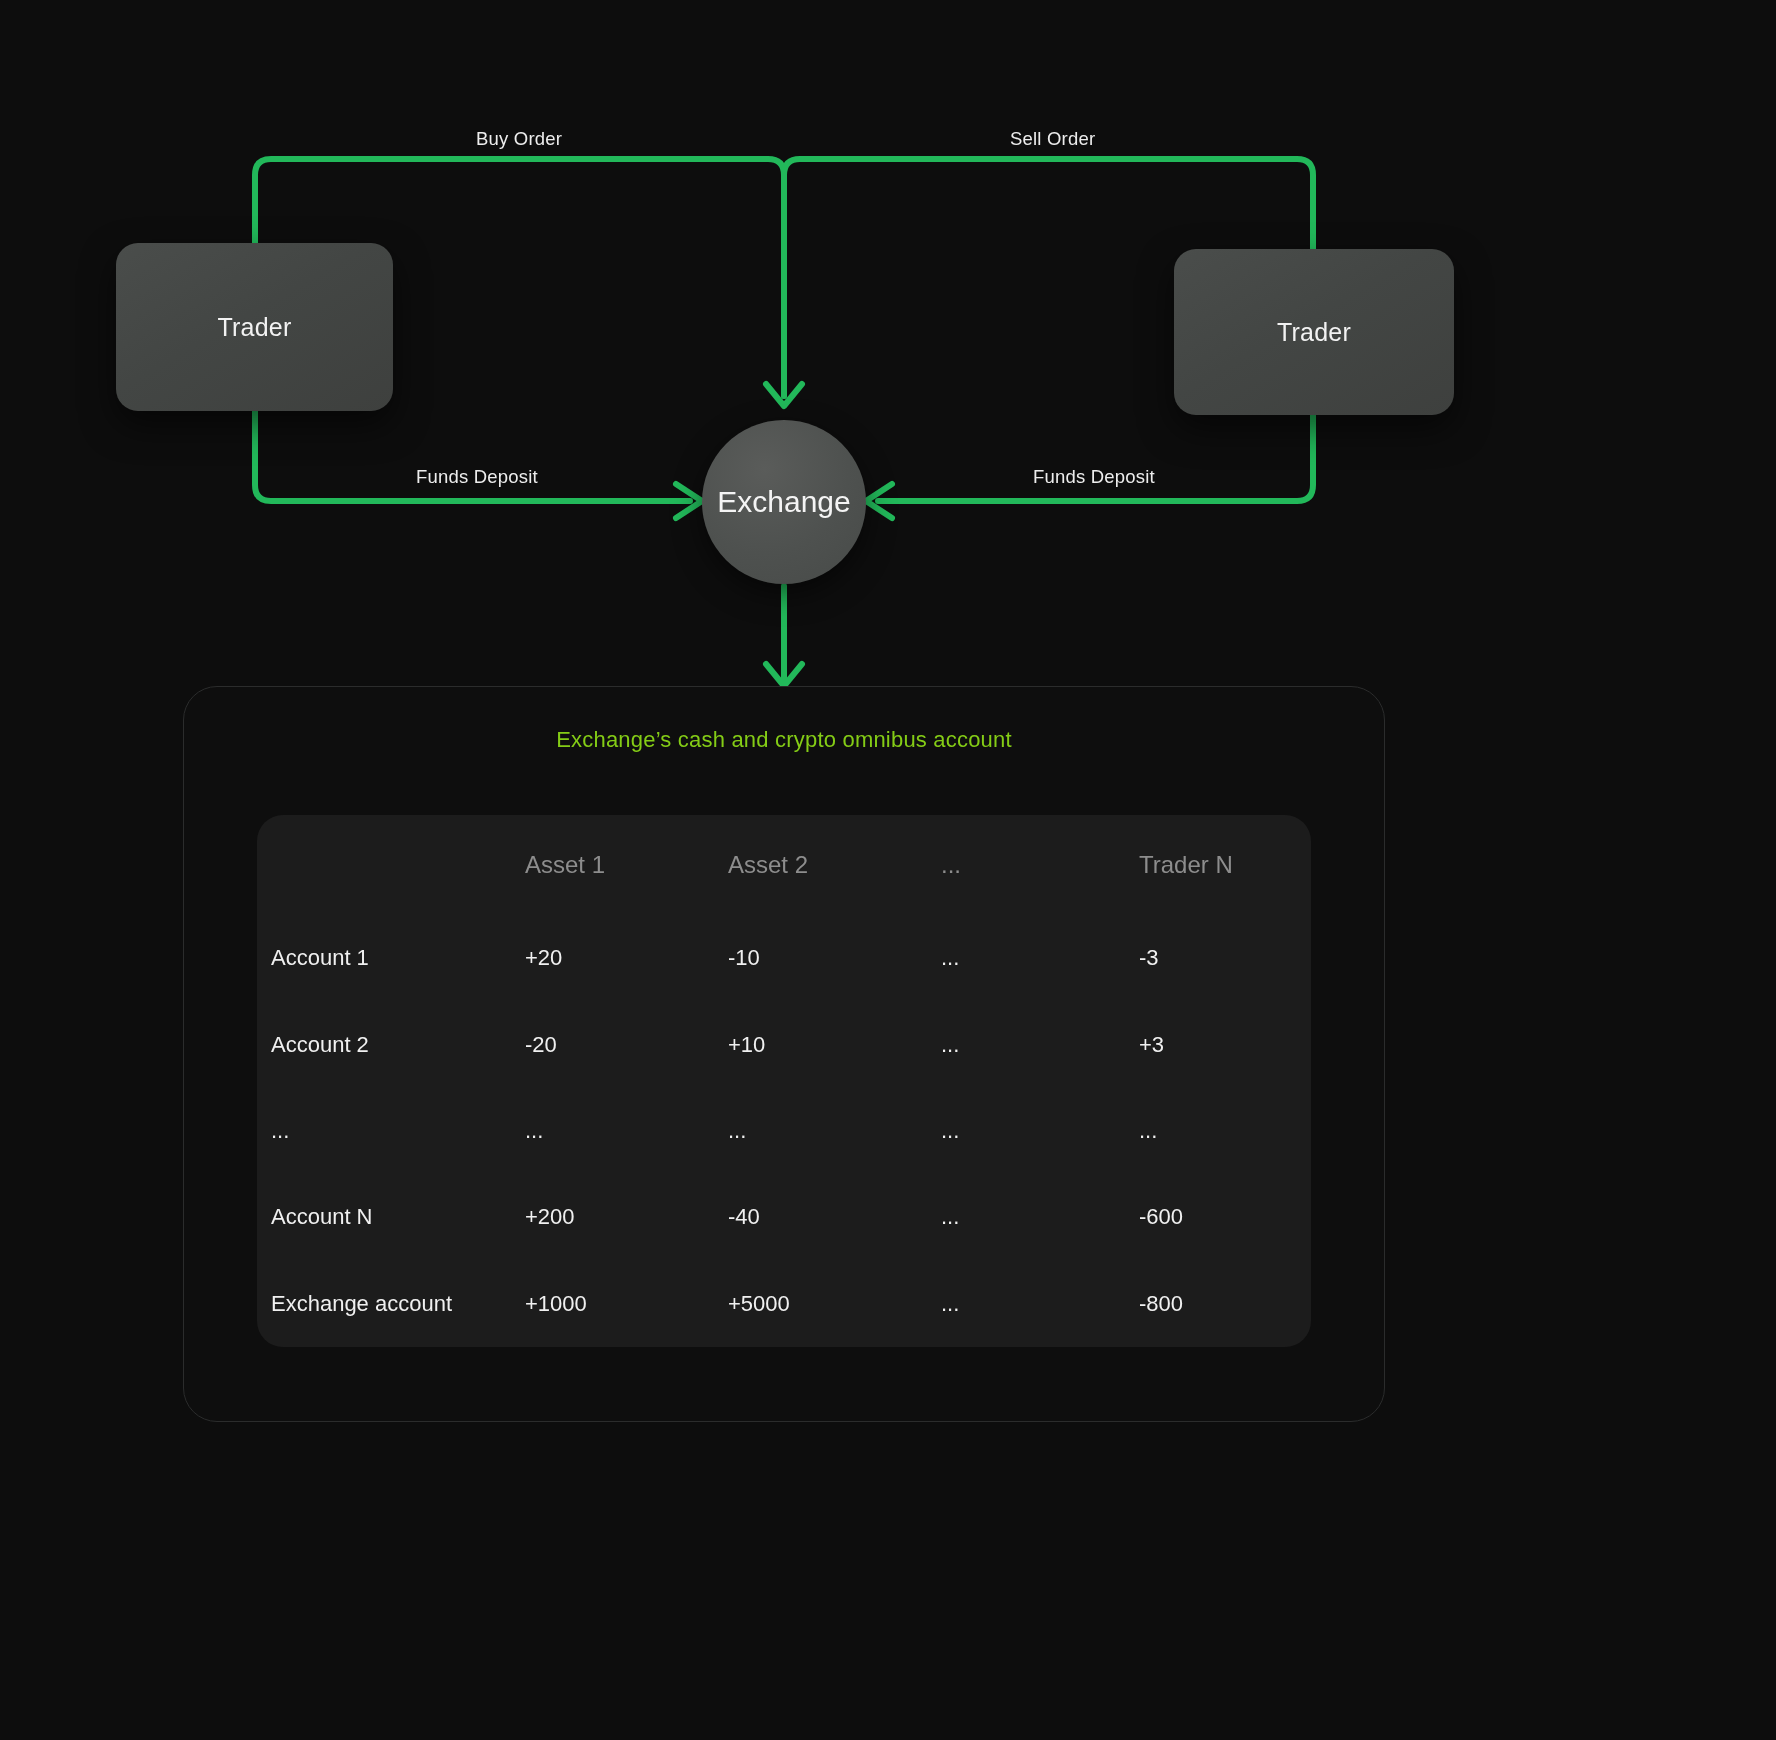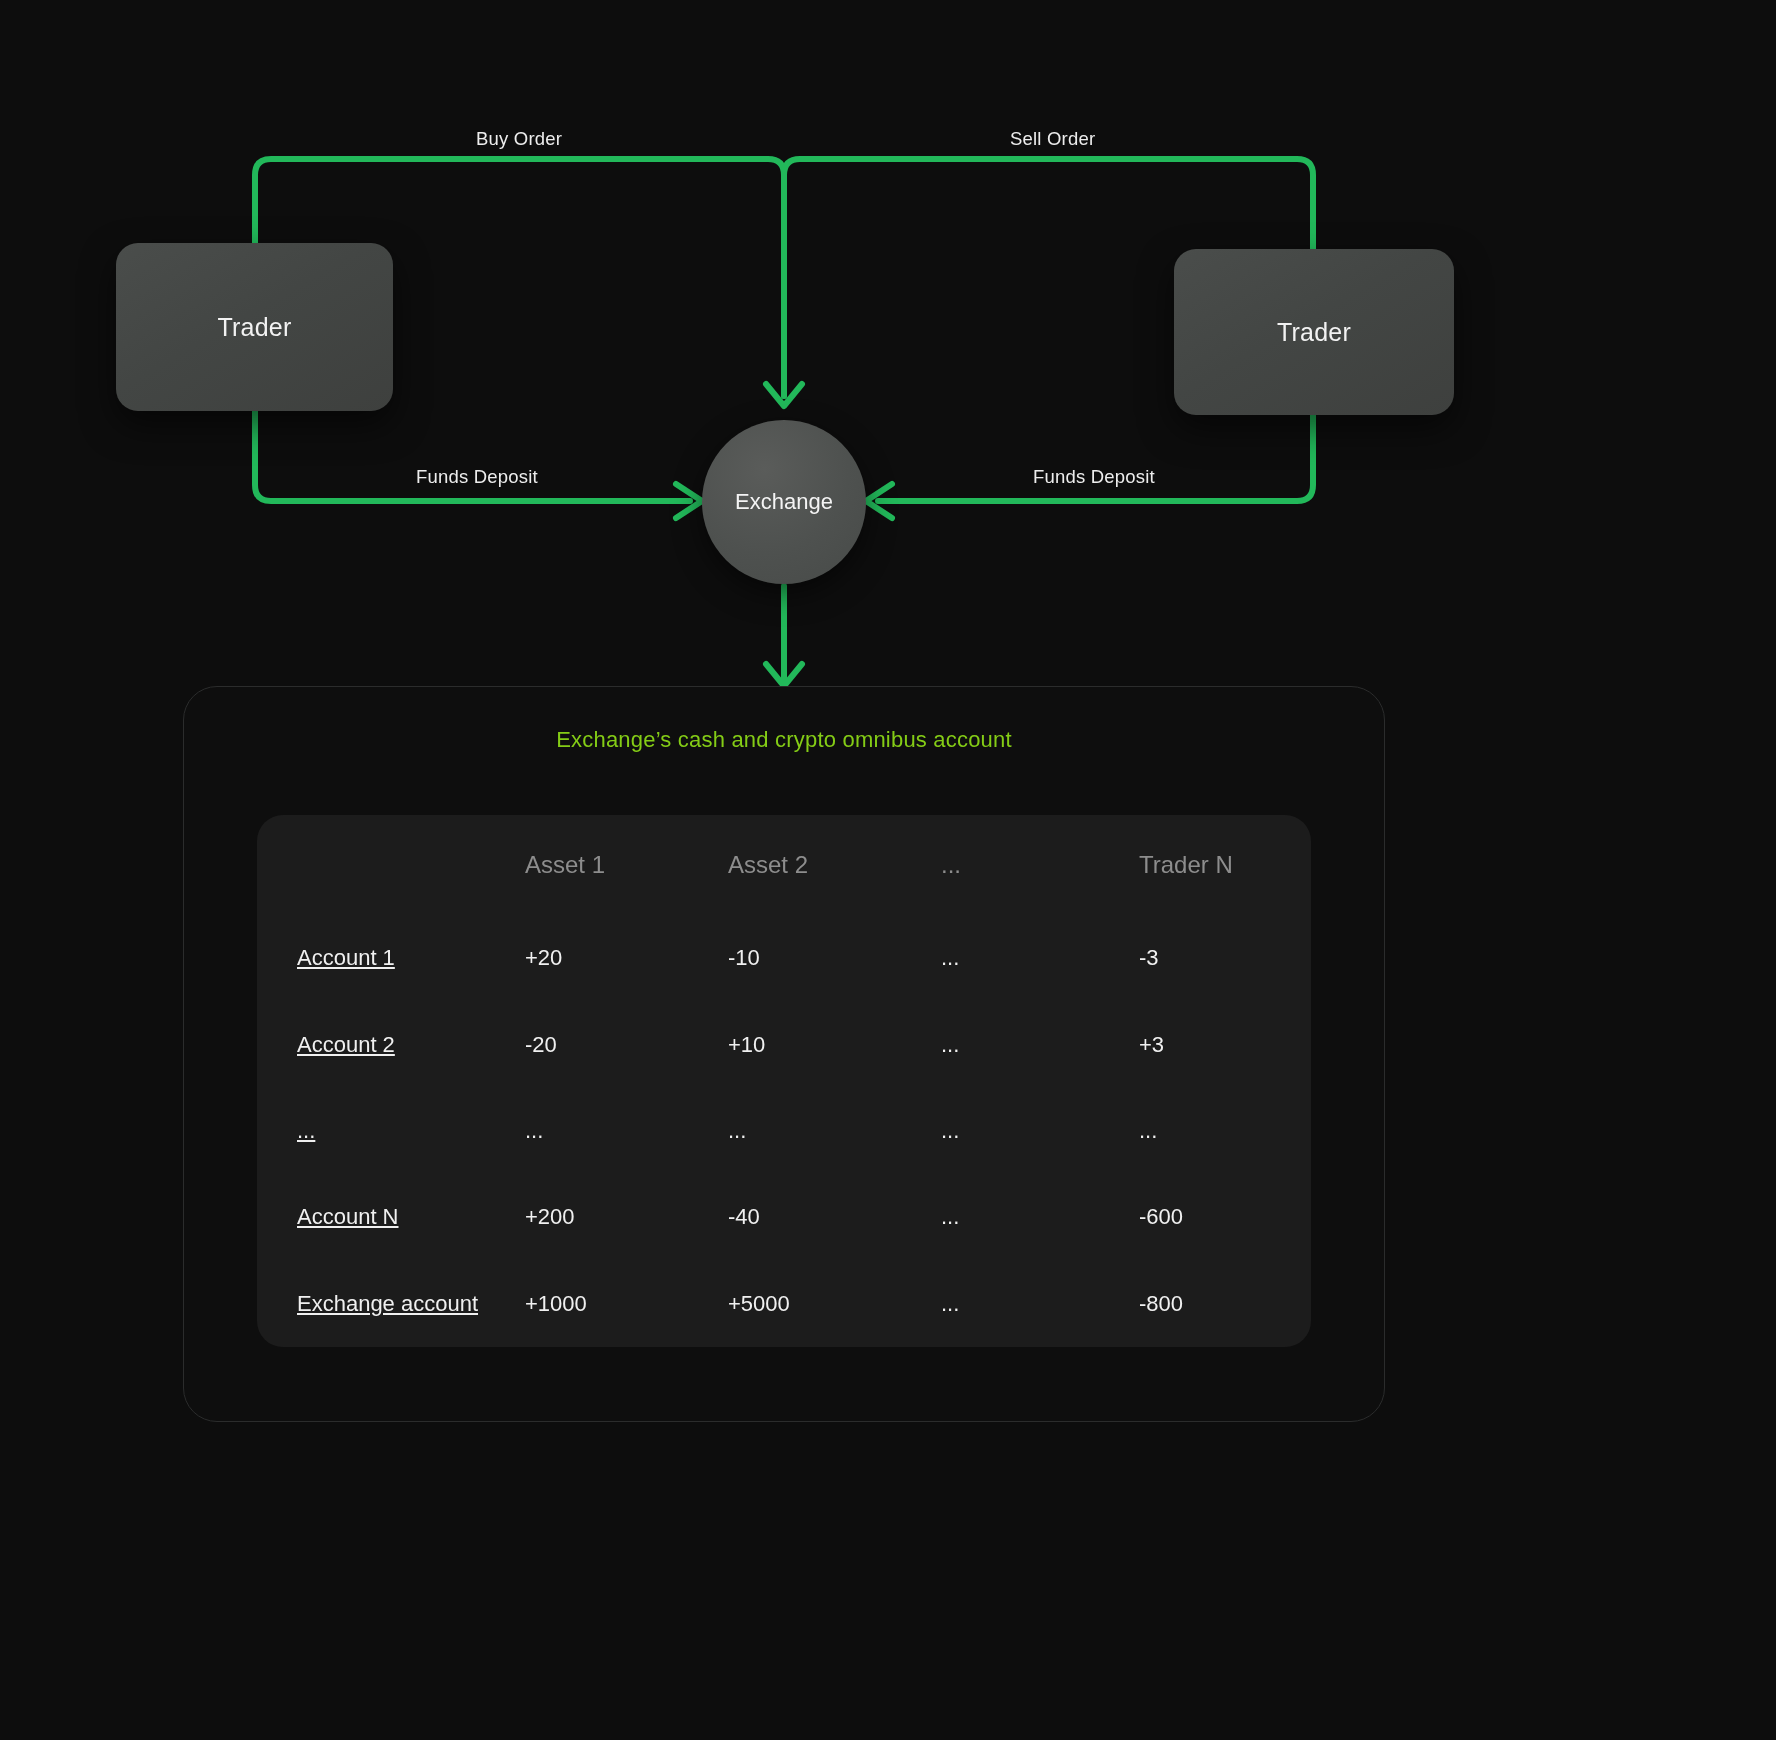--- a/index.html
+++ b/index.html
@@ -52,21 +52,21 @@
     height: 164px;
     border-radius: 50%;
     background: radial-gradient(circle at 38% 30%, #5a5c5a 0%, #4e514f 55%, #474a48 100%);
     display: flex;
     align-items: center;
     justify-content: center;
     box-shadow: 0 10px 28px rgba(0,0,0,0.5);
   }
   #exchange-node .node-label {
     color: #f4f4f4;
-    font-size: 22px;
+    font-size: 30px;
   }
 
   
   .edge-label {
     position: absolute;
     color: #ededed;
     font-size: 18.5px;
     white-space: nowrap;
     letter-spacing: 0.2px;
   }
@@ -133,22 +133,21 @@
   }
   #ledger-table thead th.row-head { color: transparent; }
 
   #ledger-table tbody td {
     color: #f0f0f0;
     font-size: 22px;
     height: 84px;
     padding-left: 26px;
   }
   #ledger-table tbody td.row-head {
-    padding-left: 40px;
-    text-decoration: underline;
+    padding-left: 14px;
   }
   #ledger-table tbody tr.ellipsis-row td {
     color: #efefef;
   }
 </style>
 </head>
 <body>
 
 <div id="stage">
 

